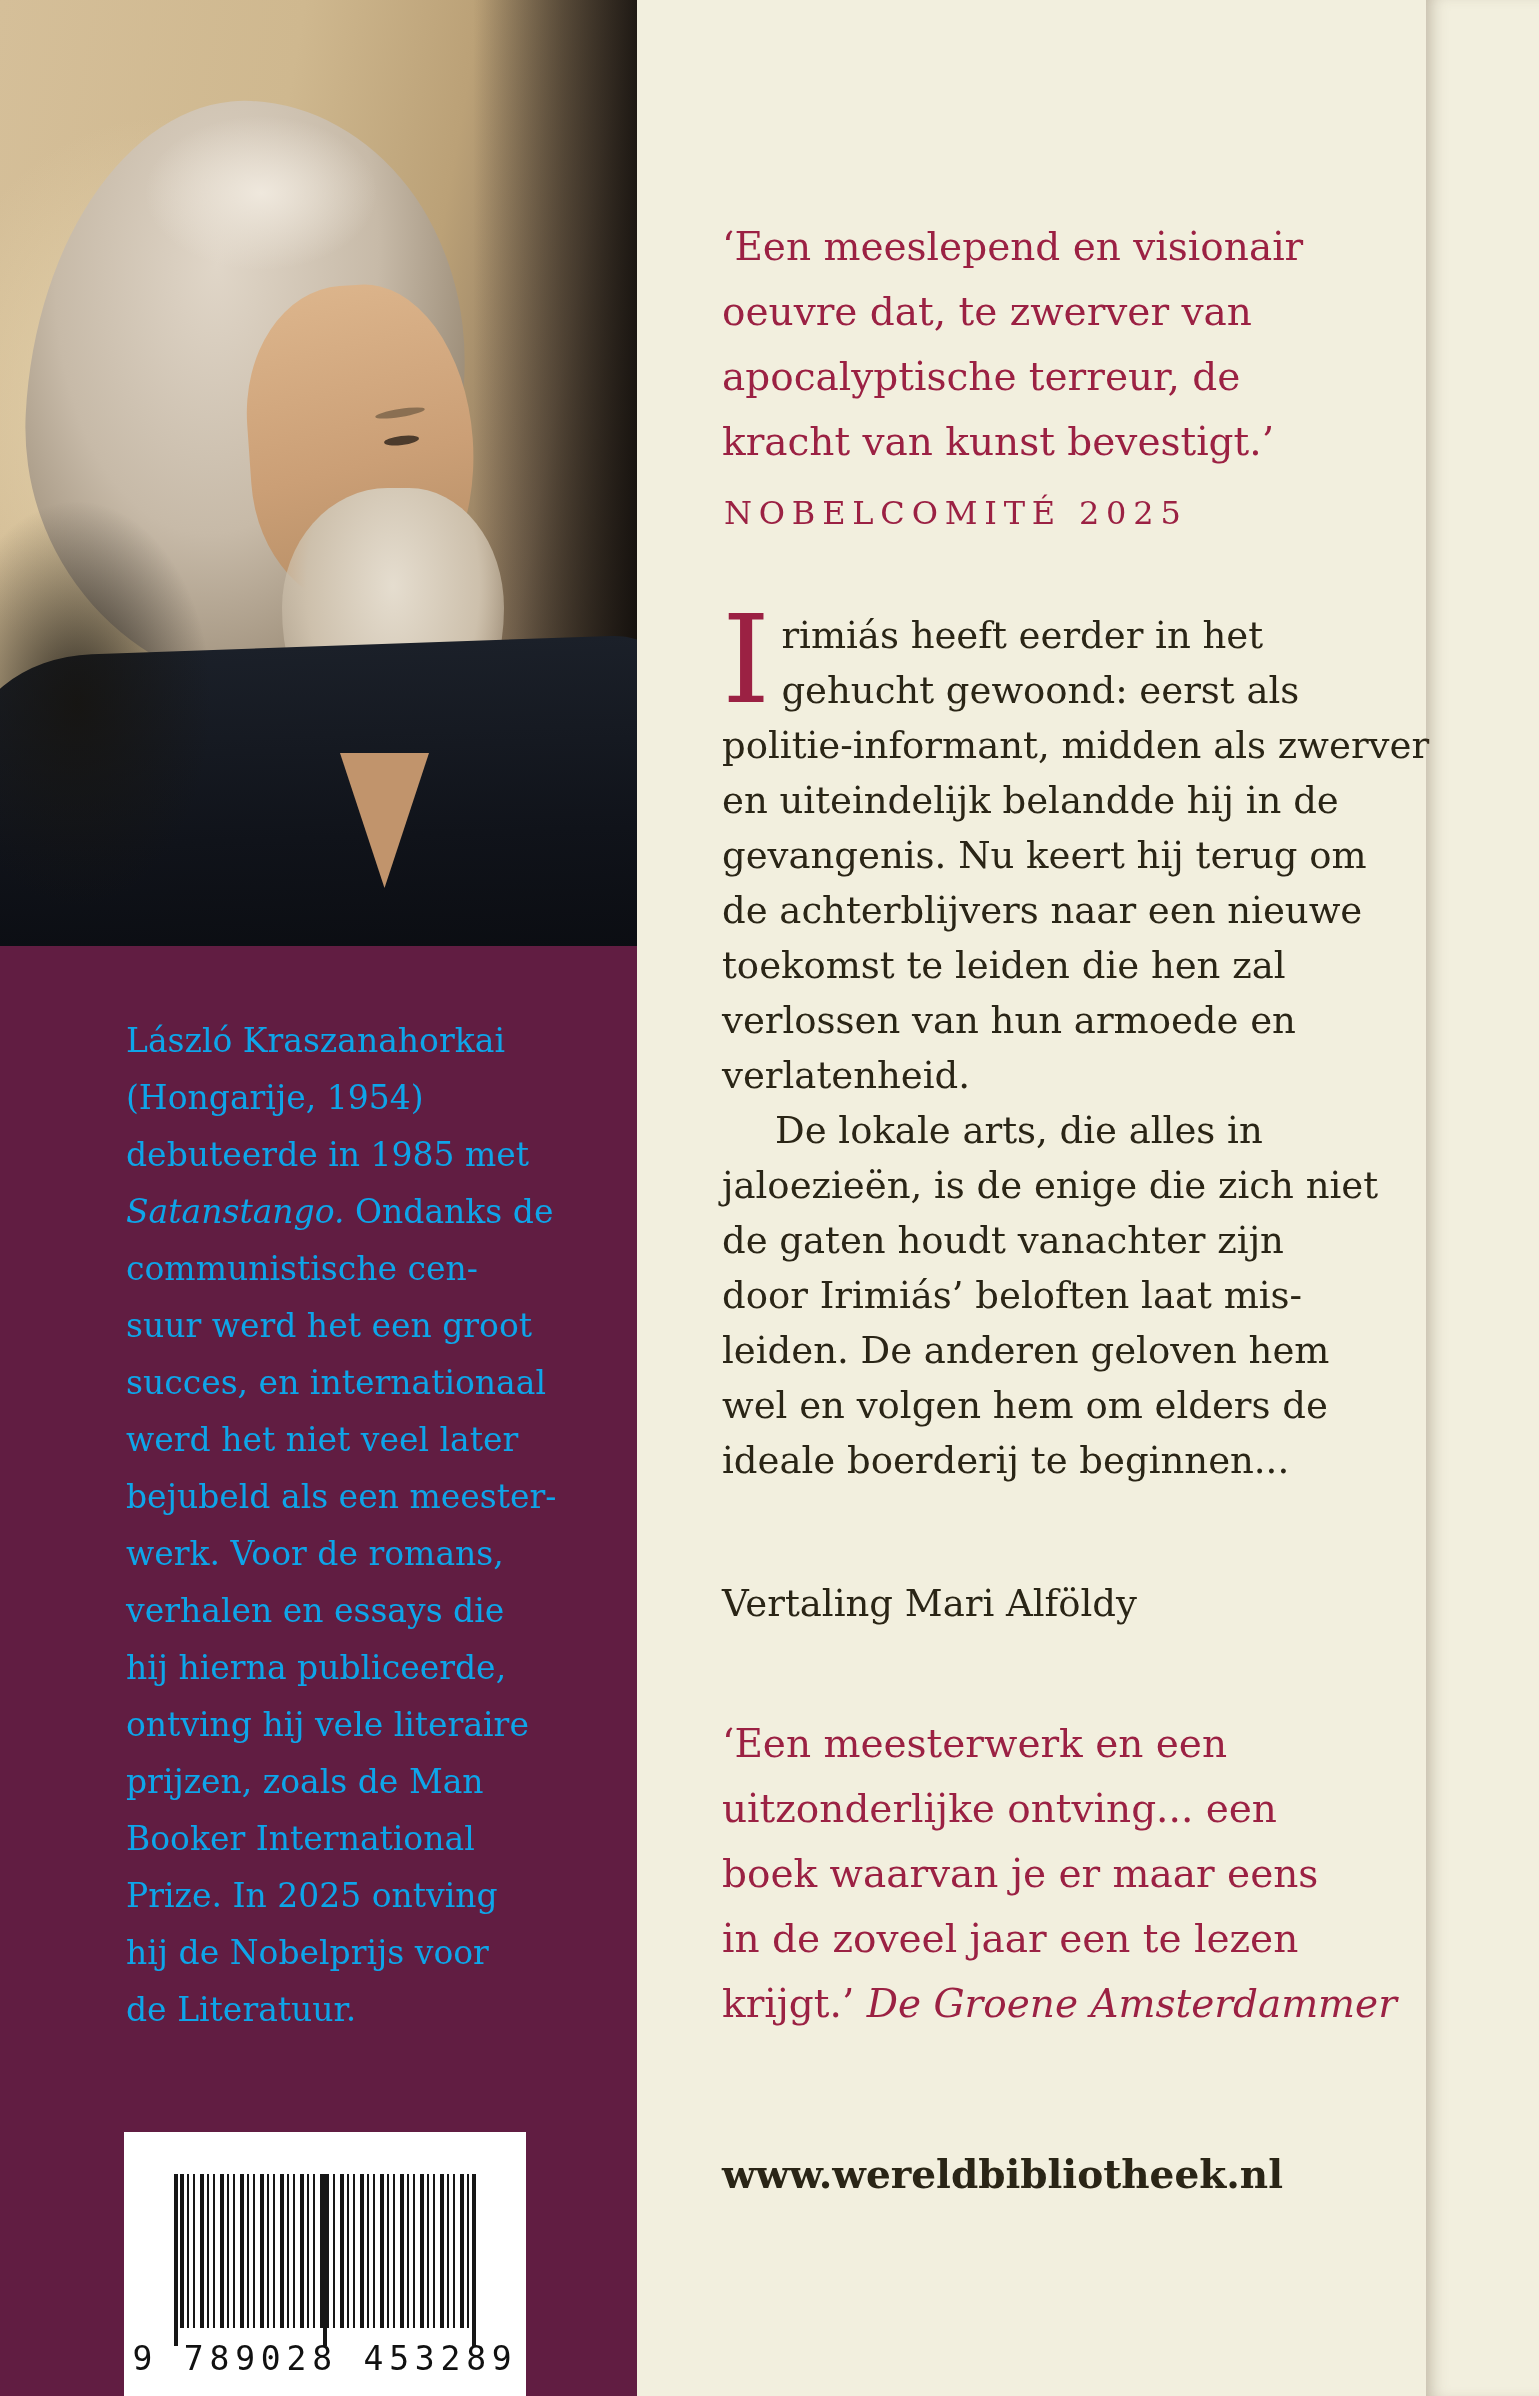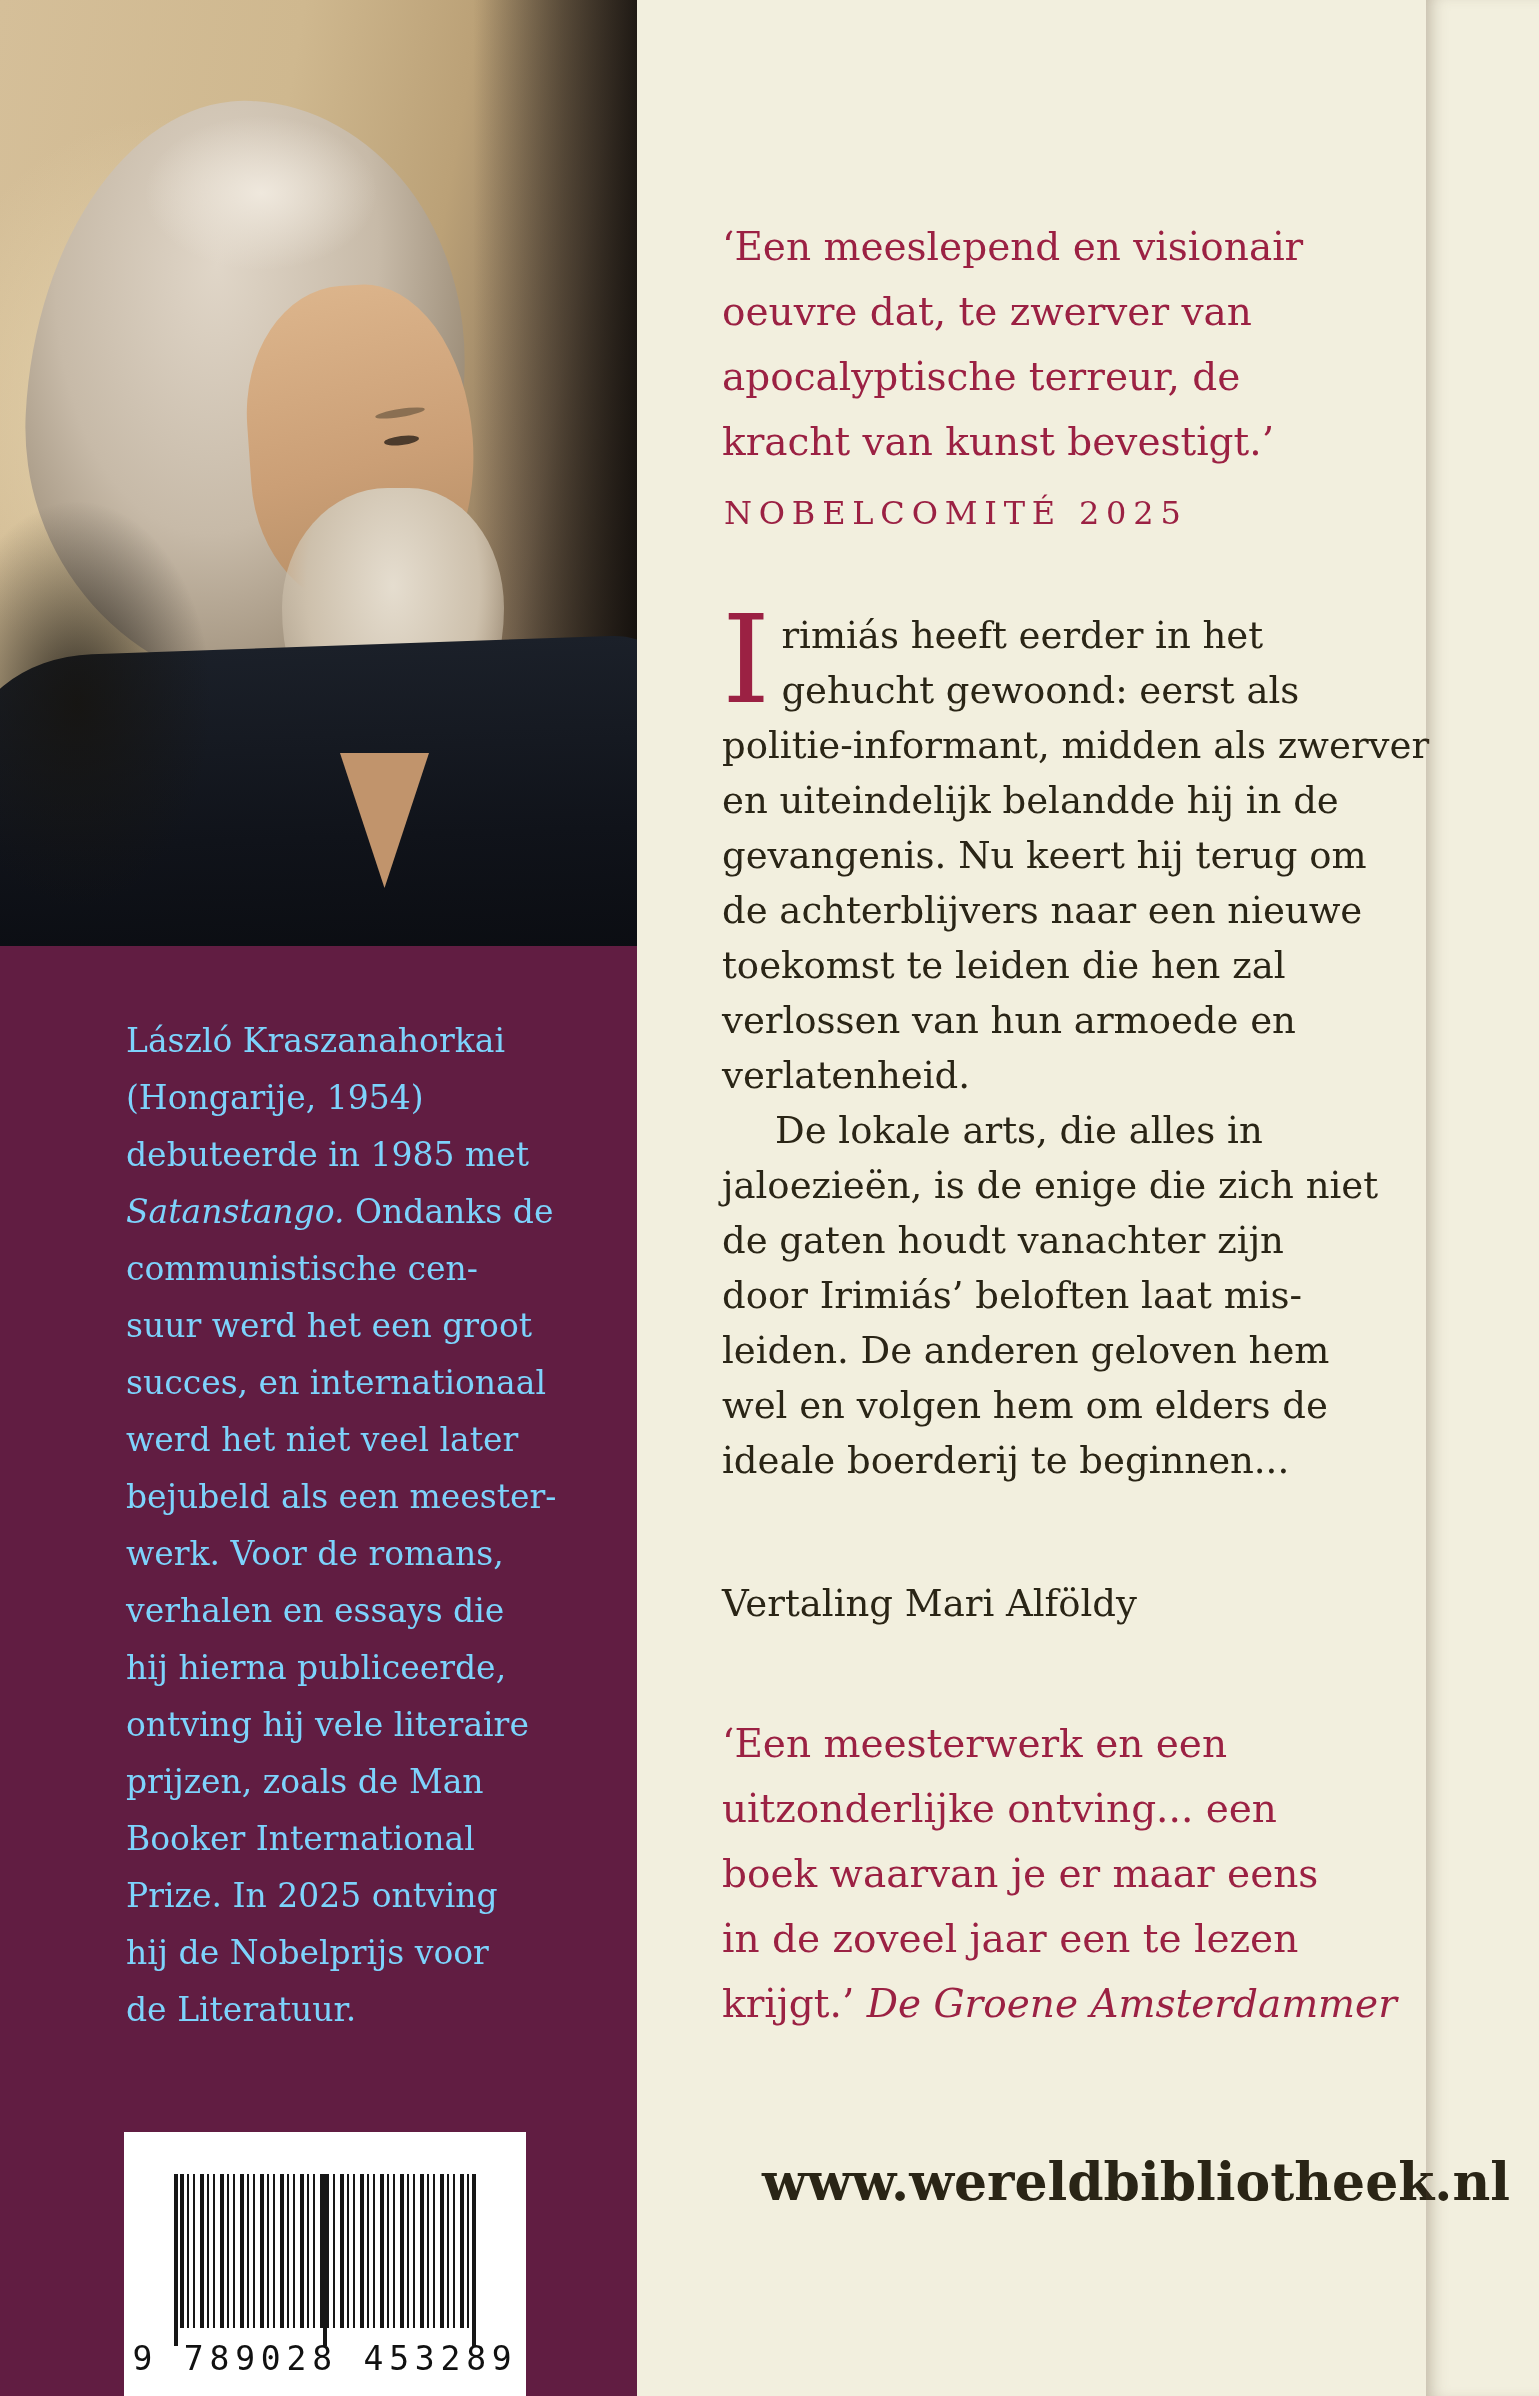--- a/index.html
+++ b/index.html
@@ -33,42 +33,42 @@
     border-radius:50%;transform:rotate(-9deg);}
   .ph-beard{position:absolute;left:282px;top:488px;width:222px;height:280px;
     border-radius:50% 45% 55% 50% / 45% 45% 60% 60%;
     background:radial-gradient(ellipse at 50% 35%,#e5ddcf 0%,#cdc0ac 55%,rgba(190,175,150,0) 95%);}
   .ph-shirt{position:absolute;left:-29px;bottom:-19.3px;width:714px;height:319px;transform:rotate(-2deg);
     border-radius:126px 68px 0 0 / 97px 58px 0 0;
     background:linear-gradient(180deg,#1b2029 0%,#10131a 60%,#0b0d12 100%);}
   .ph-chest{position:absolute;left:340px;top:753px;width:89px;height:135px;background:#c1946c;
     clip-path:polygon(0 0,100% 0,50% 100%);}
   
-  #bio{position:absolute;left:126px;top:1012px;width:483px;color:#7dd3fc;
+  #bio{position:absolute;left:126px;top:1012px;width:483px;color:#0ea5e9;
     font-size:33px;line-height:57px;}
   
   #barcode{position:absolute;left:124px;top:2132px;width:402px;height:315px;background:#ffffff;}
   .bars{position:absolute;left:56px;top:42px;width:290px;height:154px;
     background:repeating-linear-gradient(90deg,#161616 0 3.9px,#ffffff 3.9px 6.8px,#161616 6.8px 8.7px,#ffffff 8.7px 13.5px,#161616 13.5px 15.4px,#ffffff 15.4px 20px);}
   .guard{position:absolute;top:42px;width:3.9px;height:172px;background:#161616;}
   #guard-l{left:50px;} #guard-m{left:199px;} #guard-r{left:348px;}
   .bc-digits{position:absolute;left:0;top:207px;width:402px;text-align:center;color:#111;
     font-family:"DejaVu Sans Mono","Liberation Mono",monospace;font-size:33px;letter-spacing:5.8px;white-space:pre;}
   
   #cream{position:absolute;left:637px;top:0;width:663px;height:2396px;background:#f2efde;}
   .wine{color:#9b2143;}
   .ink{color:#2a2516;}
   #quote-top{position:absolute;left:85px;top:214px;font-size:39px;line-height:65px;}
   #nobel{position:absolute;left:87px;top:494px;font-size:32px;letter-spacing:6.8px;}
   #bodytext{position:absolute;left:85px;top:608px;width:666px;font-size:37px;line-height:55px;}
   #dropcap{float:left;width:42px;height:97px;font-size:122px;line-height:89px;
     margin:7.7px 17.4px 0 0;color:#9b2143;}
   #translator{position:absolute;left:85px;top:1582px;font-size:37px;}
   #quote-bottom{position:absolute;left:85px;top:1711px;font-size:39px;line-height:65px;}
-  #website{position:absolute;left:85px;top:2151px;font-size:52px;font-weight:bold;margin-left:40px;}
+  #website{position:absolute;left:85px;top:2151px;font-size:39px;font-weight:bold;}
   
   #texture{position:absolute;left:1426px;top:0;width:113px;height:2396px;
     background:
       radial-gradient(135px 116px at 40% 10%, #d8c098 0%, rgba(216,192,152,0) 70%),
       radial-gradient(154px 164px at 75% 17%, #c4a478 0%, rgba(196,164,120,0) 72%),
       radial-gradient(145px 183px at 35% 24%, #ab8659 0%, rgba(171,134,89,0) 70%),
       radial-gradient(164px 145px at 60% 30%, #8a6644 0%, rgba(138,102,68,0) 75%),
       radial-gradient(183px 154px at 40% 34%, #6d4a3e 0%, rgba(109,74,62,0) 70%),
       radial-gradient(154px 193px at 70% 40%, #5e4048 0%, rgba(94,64,72,0) 70%),
       radial-gradient(193px 174px at 30% 47%, #7d5a48 0%, rgba(125,90,72,0) 70%),

